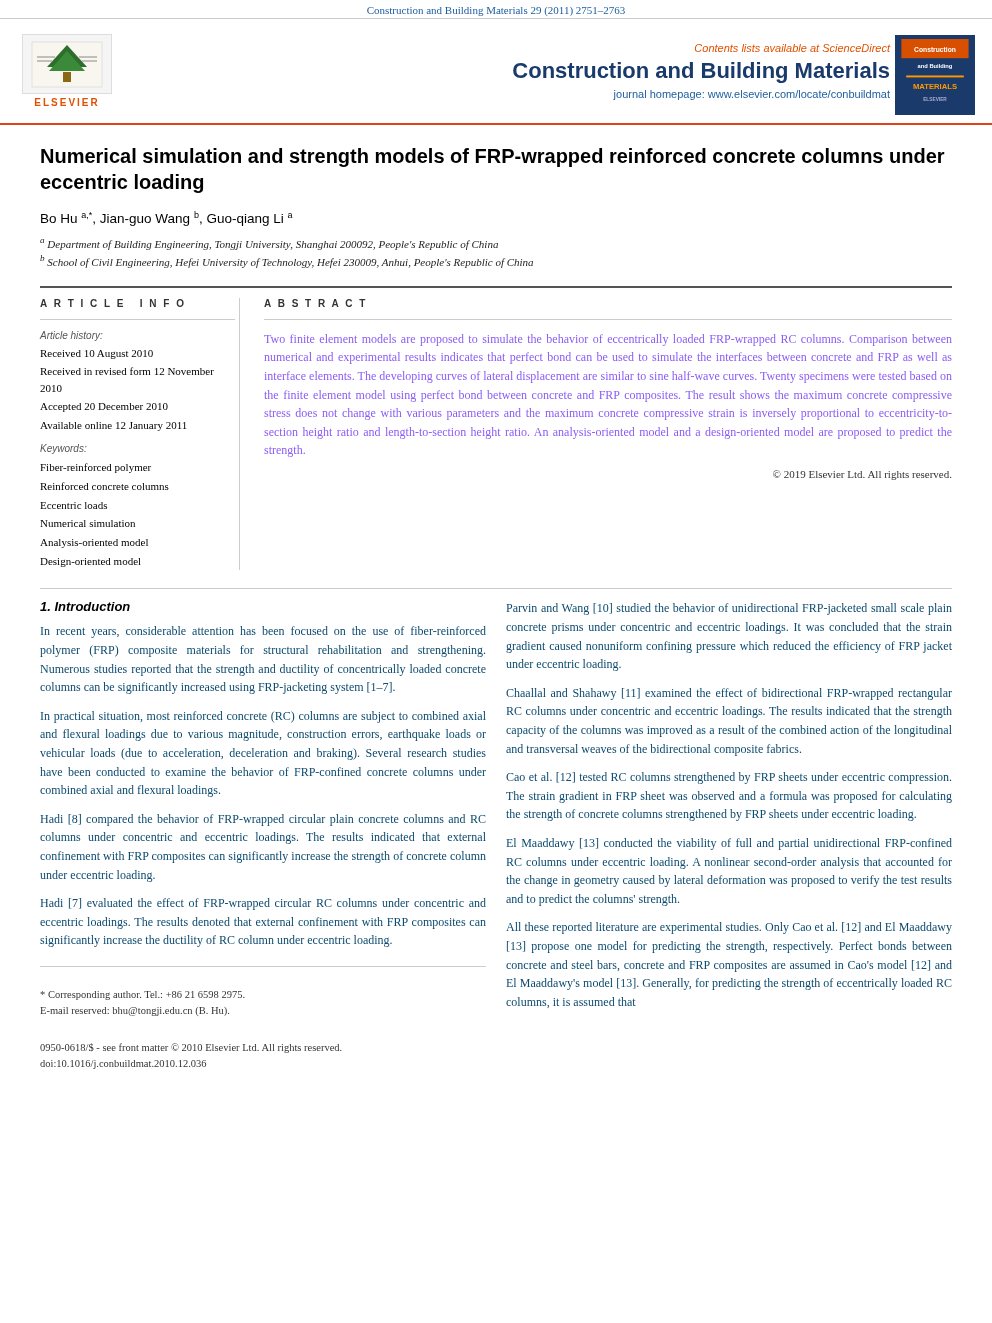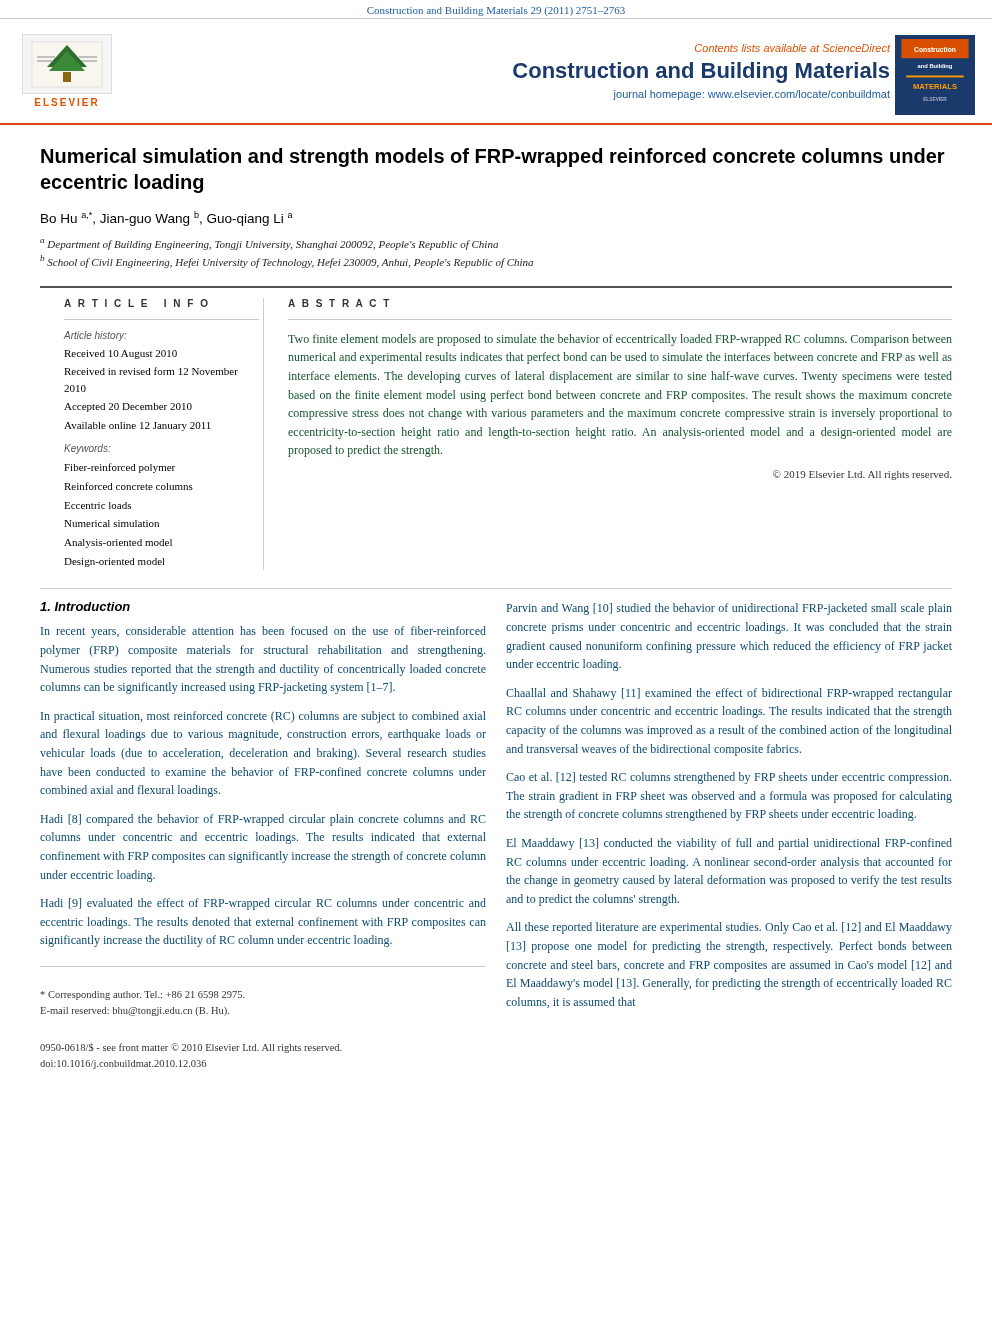--- a/index.html
+++ b/index.html
@@ -164,21 +164,20 @@
     .two-col {
       display: flex;
       gap: 24px;
       margin-bottom: 18px;
     }
     .col-left {
       width: 200px;
       flex-shrink: 0;
       border-right: 1px solid #ccc;
       padding-right: 4px;
-      margin-left: 24px;
     }
     .col-right {
       flex: 1;
     }
 
     .section-heading {
       font-size: 10px;
       font-family: Arial, sans-serif;
       font-weight: bold;
       letter-spacing: 2px;
@@ -212,21 +211,21 @@
     .keywords-list {
       font-size: 11px;
       line-height: 1.7;
       color: #000;
     }
 
     .abstract-text {
       font-size: 12px;
       line-height: 1.55;
       text-align: justify;
-      color: #14532d;
+      color: #8b5cf6;
     }
 
     .copyright {
       font-size: 11px;
       text-align: right;
       color: #333;
       margin-top: 8px;
     }
 
     
@@ -383,21 +382,21 @@
       <p class="body-text">
         In recent years, considerable attention has been focused on the use of fiber-reinforced polymer (FRP) composite materials for structural rehabilitation and strengthening. Numerous studies reported that the strength and ductility of concentrically loaded concrete columns can be significantly increased using FRP-jacketing system [1–7].
       </p>
       <p class="body-text">
         In practical situation, most reinforced concrete (RC) columns are subject to combined axial and flexural loadings due to various magnitude, construction errors, earthquake loads or vehicular loads (due to acceleration, deceleration and braking). Several research studies have been conducted to examine the behavior of FRP-confined concrete columns under combined axial and flexural loadings.
       </p>
       <p class="body-text">
         Hadi [8] compared the behavior of FRP-wrapped circular plain concrete columns and RC columns under concentric and eccentric loadings. The results indicated that external confinement with FRP composites can significantly increase the strength of concrete column under eccentric loading.
       </p>
       <p class="body-text">
-        Hadi [9] evaluated the effect of FRP-wrapped circular RC columns under concentric and eccentric loadings. The results denoted that external confinement with FRP composites can significantly increase the ductility of RC column under eccentric loading.
+        Hadi [7] evaluated the effect of FRP-wrapped circular RC columns under concentric and eccentric loadings. The results denoted that external confinement with FRP composites can significantly increase the ductility of RC column under eccentric loading.
       </p>
 
       <div class="footnote-area">
         <div>* Corresponding author. Tel.: +86 21 6598 2975.</div>
         <div>E-mail reserved: bhu@tongji.edu.cn (B. Hu).</div>
         <div style="margin-top:22px;">0950-0618/$ - see front matter © 2010 Elsevier Ltd. All rights reserved.</div>
         <div>doi:10.1016/j.conbuildmat.2010.12.036</div>
       </div>
     </div>
 

